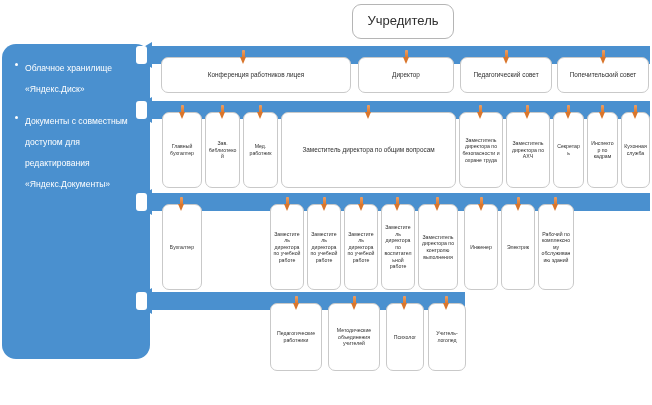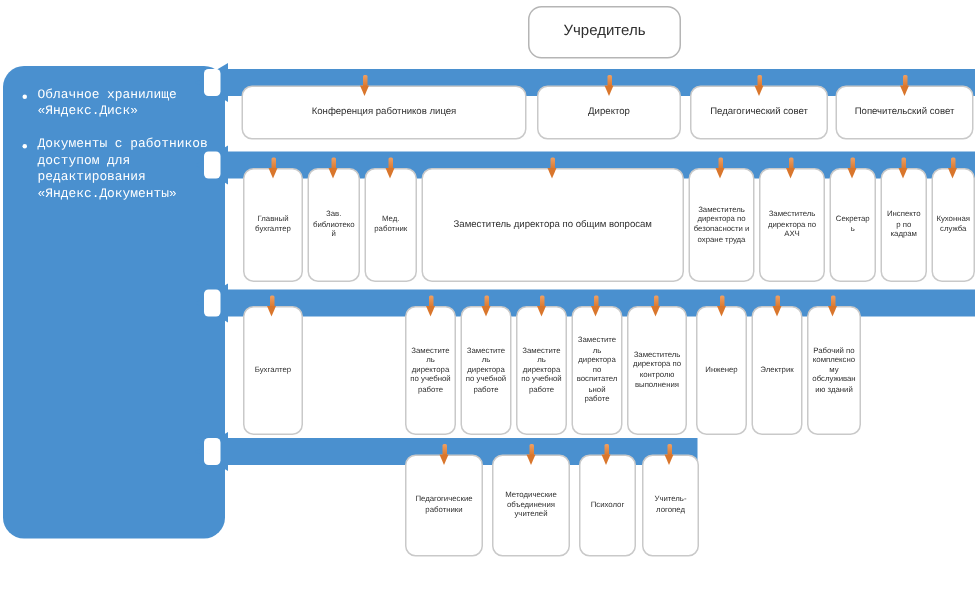--- a/index.html
+++ b/index.html
@@ -11,22 +11,22 @@
   .canvas{position:absolute;inset:0;}
 
   
   .info-panel{
     position:absolute;left:2px;top:44px;width:148px;height:315px;
     background:#4a90cf;border-radius:14px;
     box-sizing:border-box;padding:14px 10px 10px 10px;
   }
   .info-list{list-style:none;margin:0;padding:0;}
   .info-list li{
-    position:relative;color:#ffffff;font-size:8.6px;line-height:11px;
-    padding-left:13px;margin-bottom:11px;font-family:Liberation Mono, monospace;
+    position:relative;color:#ffffff;font-size:8.6px;line-height:21px;
+    padding-left:13px;margin-bottom:11px;
   }
   .info-list li::before{
     content:"";position:absolute;left:3px;top:5px;
     width:3px;height:3px;border-radius:50%;background:#ffffff;
   }
 
   
   .bar{position:absolute;background:#4a90cf;}
   .bar .tail{
     position:absolute;left:-22px;top:50%;transform:translateY(-50%);
@@ -41,21 +41,21 @@
   
   .node{
     position:absolute;background:#ffffff;border:1px solid #c9c9c9;
     border-radius:7px;box-sizing:border-box;
     display:flex;align-items:center;justify-content:center;
     text-align:center;padding:2px 2px;
     font-size:5.2px;line-height:6.6px;color:#2f2f2f;
     overflow:hidden;
   }
   .node.big{font-size:6.4px;line-height:8px;}
-  .node.top{font-size:10px;border-color:#b5b5b5;border-radius:9px;}
+  .node.top{font-size:13px;border-color:#b5b5b5;border-radius:9px;}
   .node span{display:block;word-break:break-word;}
 
   
   .arw{position:absolute;width:7px;height:14px;}
   .arw .shaft{
     position:absolute;left:2px;top:0;width:3px;height:8px;
     background:linear-gradient(to bottom,#f0a062,#d9762c);
     border-radius:1px;
   }
   .arw .head{
@@ -69,21 +69,21 @@
 
 <div class="canvas">
 
   <div class="node top" style="left:352px;top:4px;width:102px;height:35px;">
     <span>Учредитель</span>
   </div>
 
   <div class="info-panel">
     <ul class="info-list">
       <li>Облачное хранилище «Яндекс.Диск»</li>
-      <li>Документы с работников доступом для редактирования «Яндекс.Документы»</li>
+      <li>Документы с совместным доступом для редактирования «Яндекс.Документы»</li>
     </ul>
   </div>
 
   <div class="bar" style="left:152px;top:46px;width:498px;height:18px;">
     <div class="tail"></div>
   </div>
   <div class="notch" style="left:136px;top:46px;"></div>
 
   <div class="node big" style="left:161px;top:57px;width:190px;height:36px;">
     <span>Конференция работников лицея</span>

